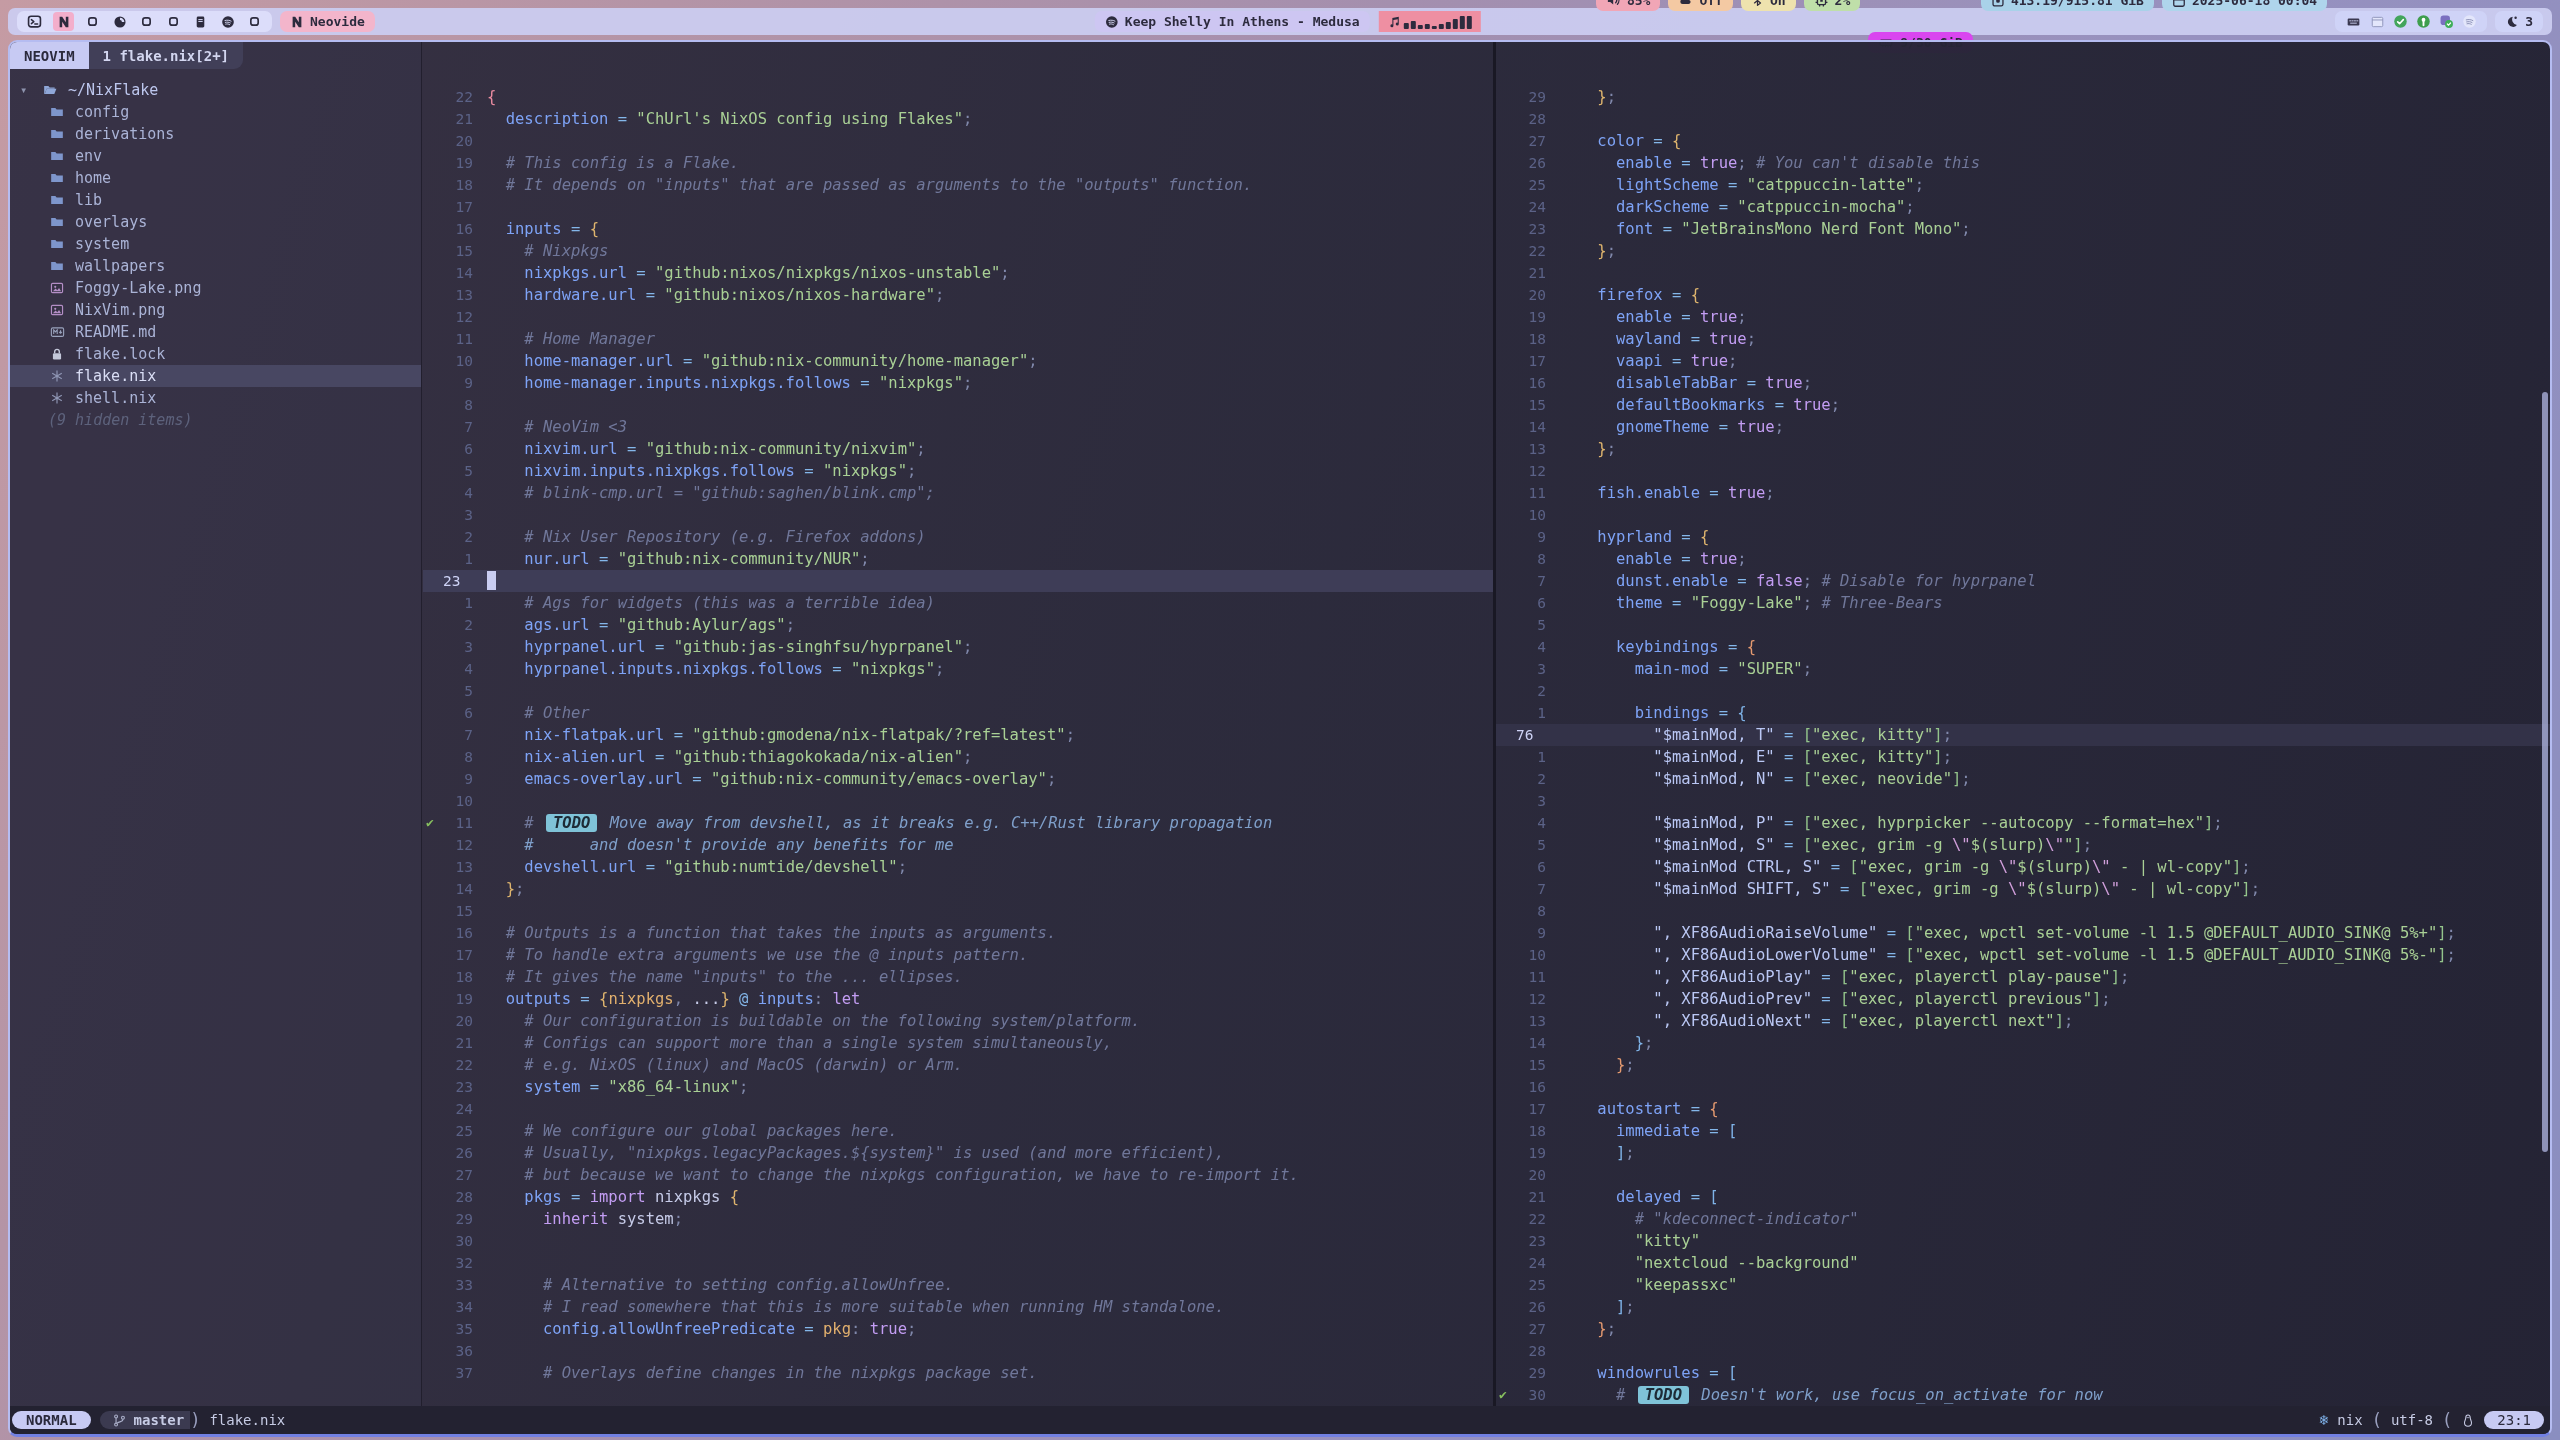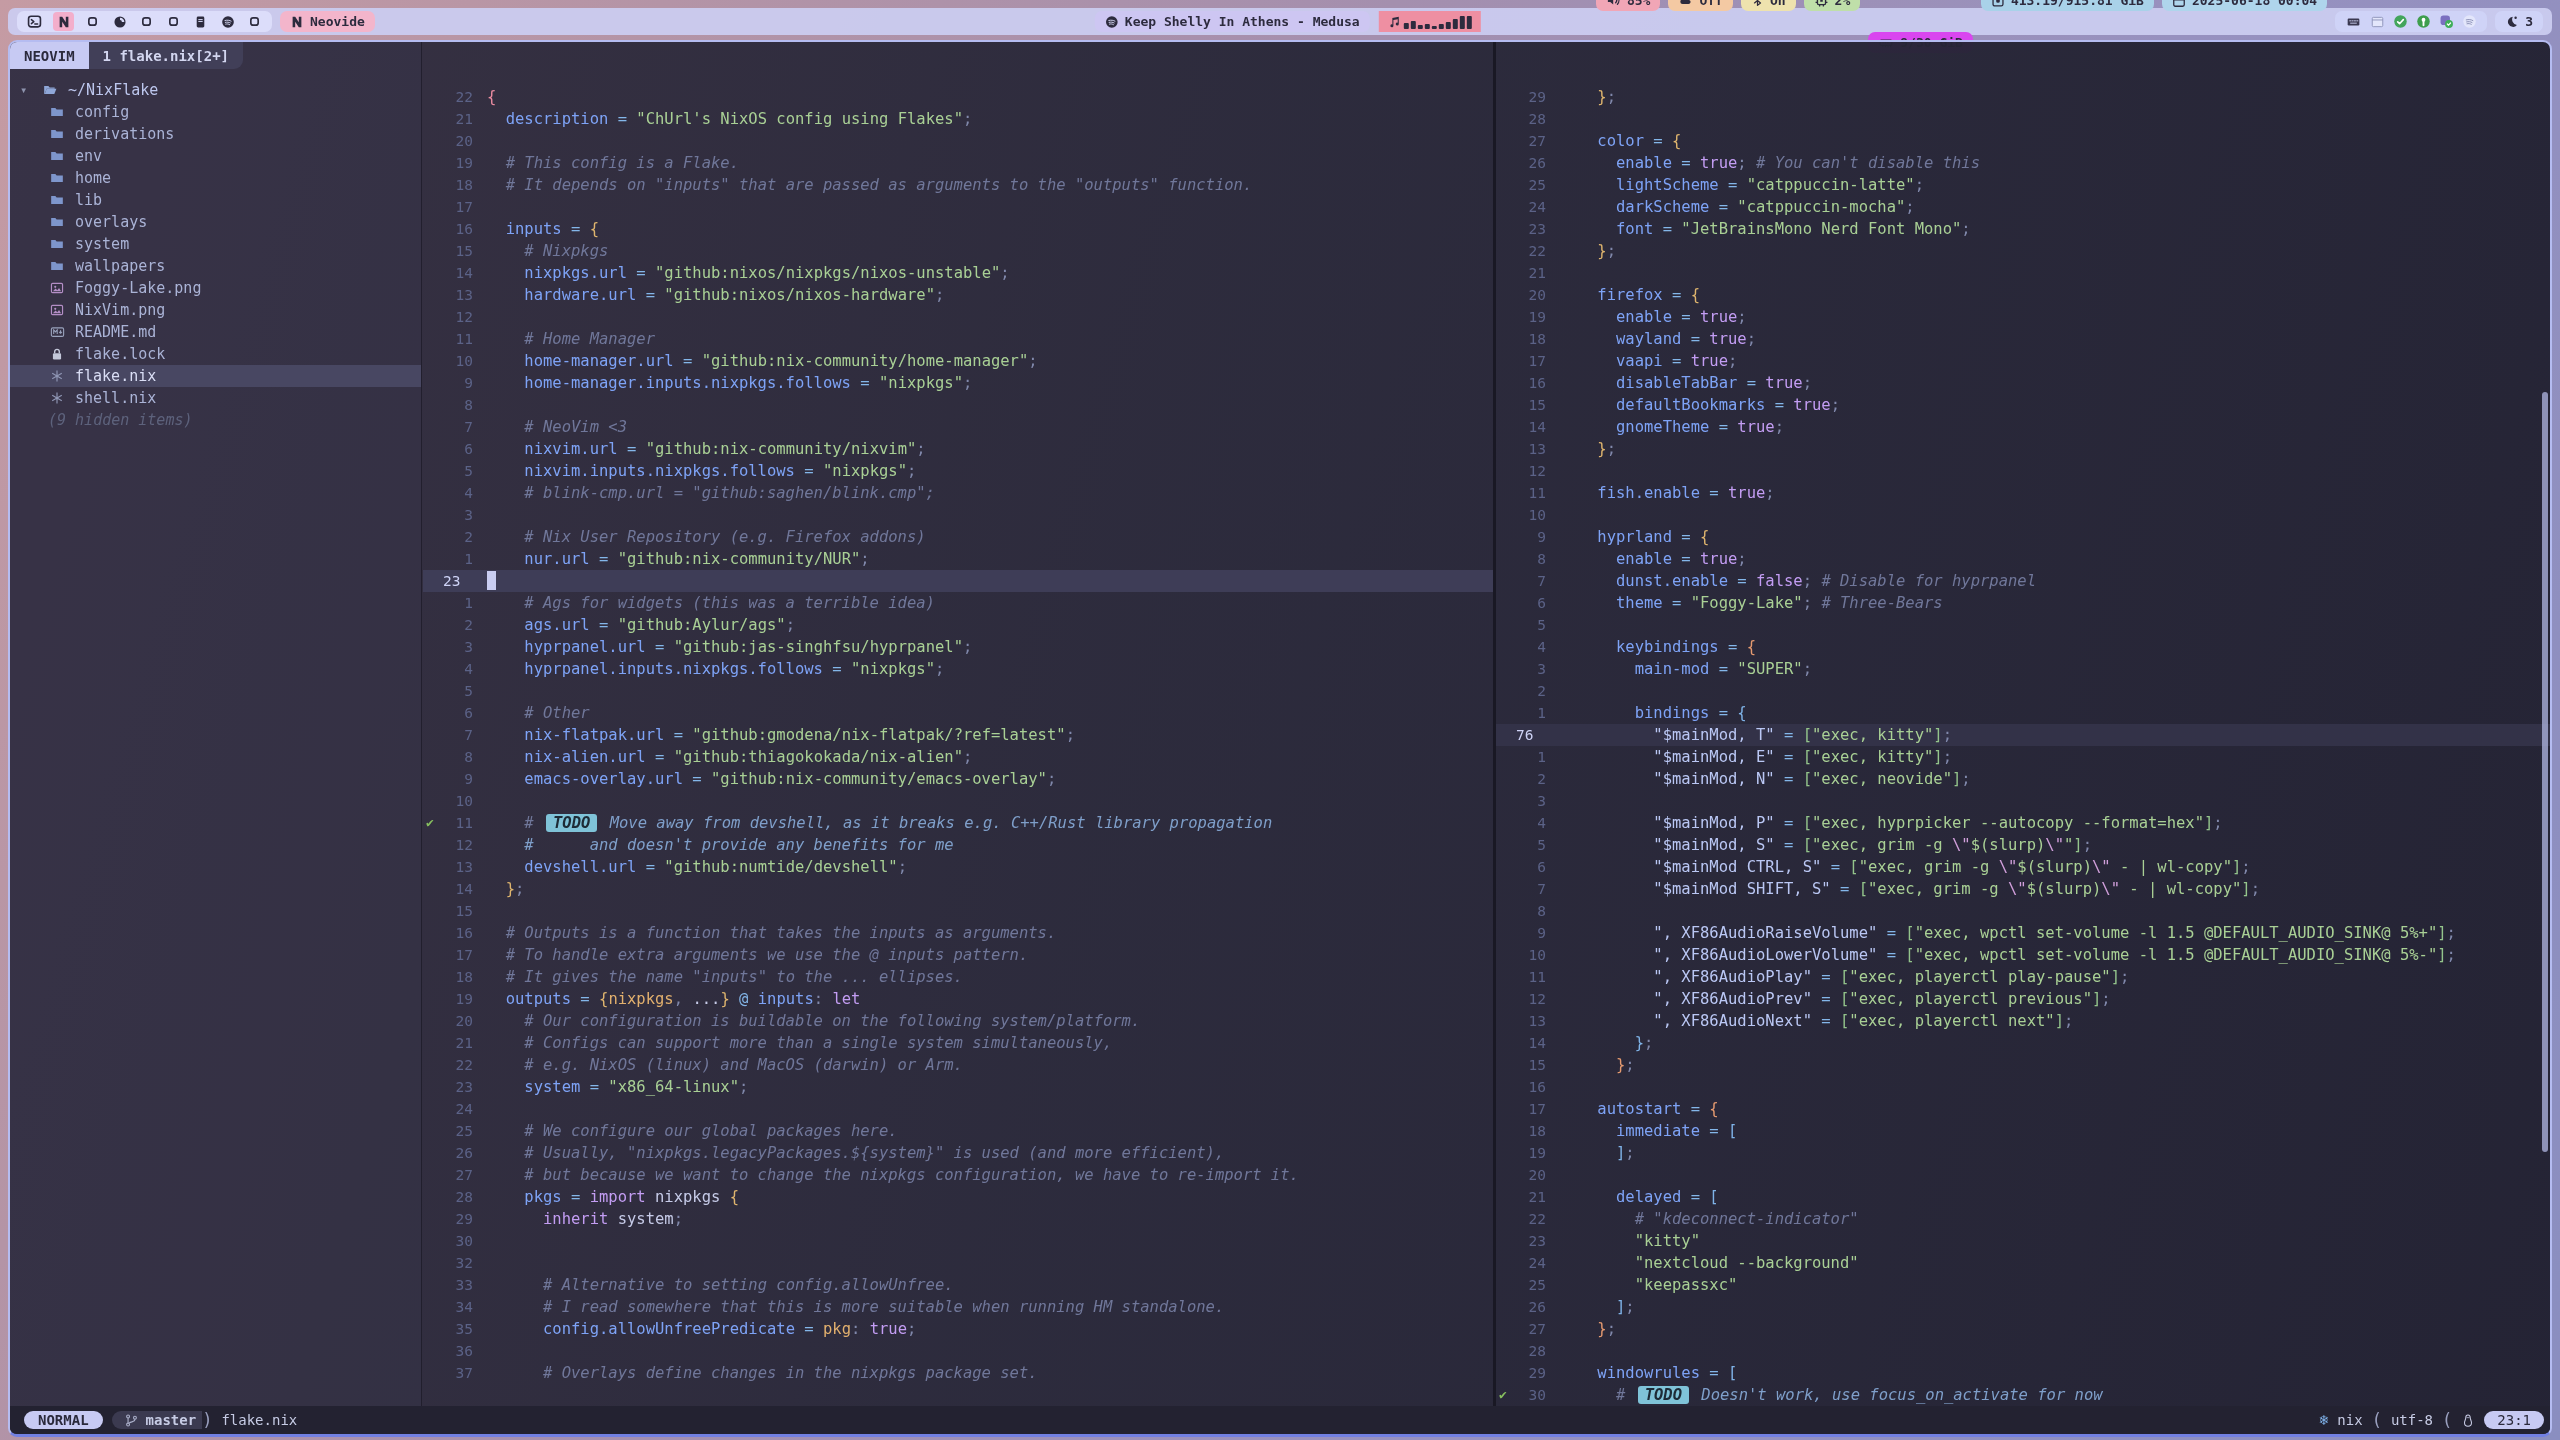--- a/index.html
+++ b/index.html
@@ -63,21 +63,21 @@
   .cursor-block{display:inline-block;width:9.4px;height:19px;background:#c9cdf2;vertical-align:-4px}
   .tok-w{color:#c6cbe8}.tok-k{color:#7ea3f6}.tok-o{color:#84b7ea}.tok-p{color:#8189ac}
   .tok-s{color:#a9d095}.tok-sk{color:#bac7f4}.tok-e{color:#d2a0dc}.tok-b{color:#c39df3}
   .tok-v{color:#e2b06e}.tok-c{color:#70779a;font-style:italic}.tok-ct{color:#7f9fca;font-style:italic}
   .tok-tb{background:#7fc3d8;color:#1d2b36;font-weight:bold;font-style:italic;border-radius:3px;padding:0 7px;margin:0 3px}
   .tok-r1{color:#e98ba0}.tok-r2{color:#dfb56e}.tok-r3{color:#7fb3e8}.tok-r4{color:#93c48b}.tok-r5{color:#e59a70}
   .scrollbar{position:absolute;right:2px;top:350px;width:6px;height:760px;background:#a9aed8;border-radius:3px;opacity:.8}
   
   .statusbar{position:absolute;left:0;right:0;bottom:0;height:28px;background:#232231;display:flex;
     align-items:center;font-size:14px;color:#c6cbe4}
-  .mode-pill{background:#c7caf3;color:#2b2a3c;font-weight:bold;border-radius:13px;padding:1px 14px;margin-left:14px}
+  .mode-pill{background:#c7caf3;color:#2b2a3c;font-weight:bold;border-radius:13px;padding:1px 14px;margin-left:2px}
   .seg{display:inline-flex;gap:7px;align-items:center;background:#3b3a50;border-radius:13px 0 0 13px;
     padding:1px 6px 1px 12px;margin-left:9px;font-weight:bold}
   .paren{color:#9aa0bf;font-size:17px}
   .file-label{margin-left:9px}
   .sb-right{margin-left:auto;display:flex;align-items:center;gap:9px;padding-right:6px}
   .nix-ic{color:#7fb2ea;font-size:15px}
   .pos-pill{background:#c7caf3;color:#2b2a3c;font-weight:normal;border-radius:13px;padding:1px 13px}
 </style>
 </head>
 <body>

